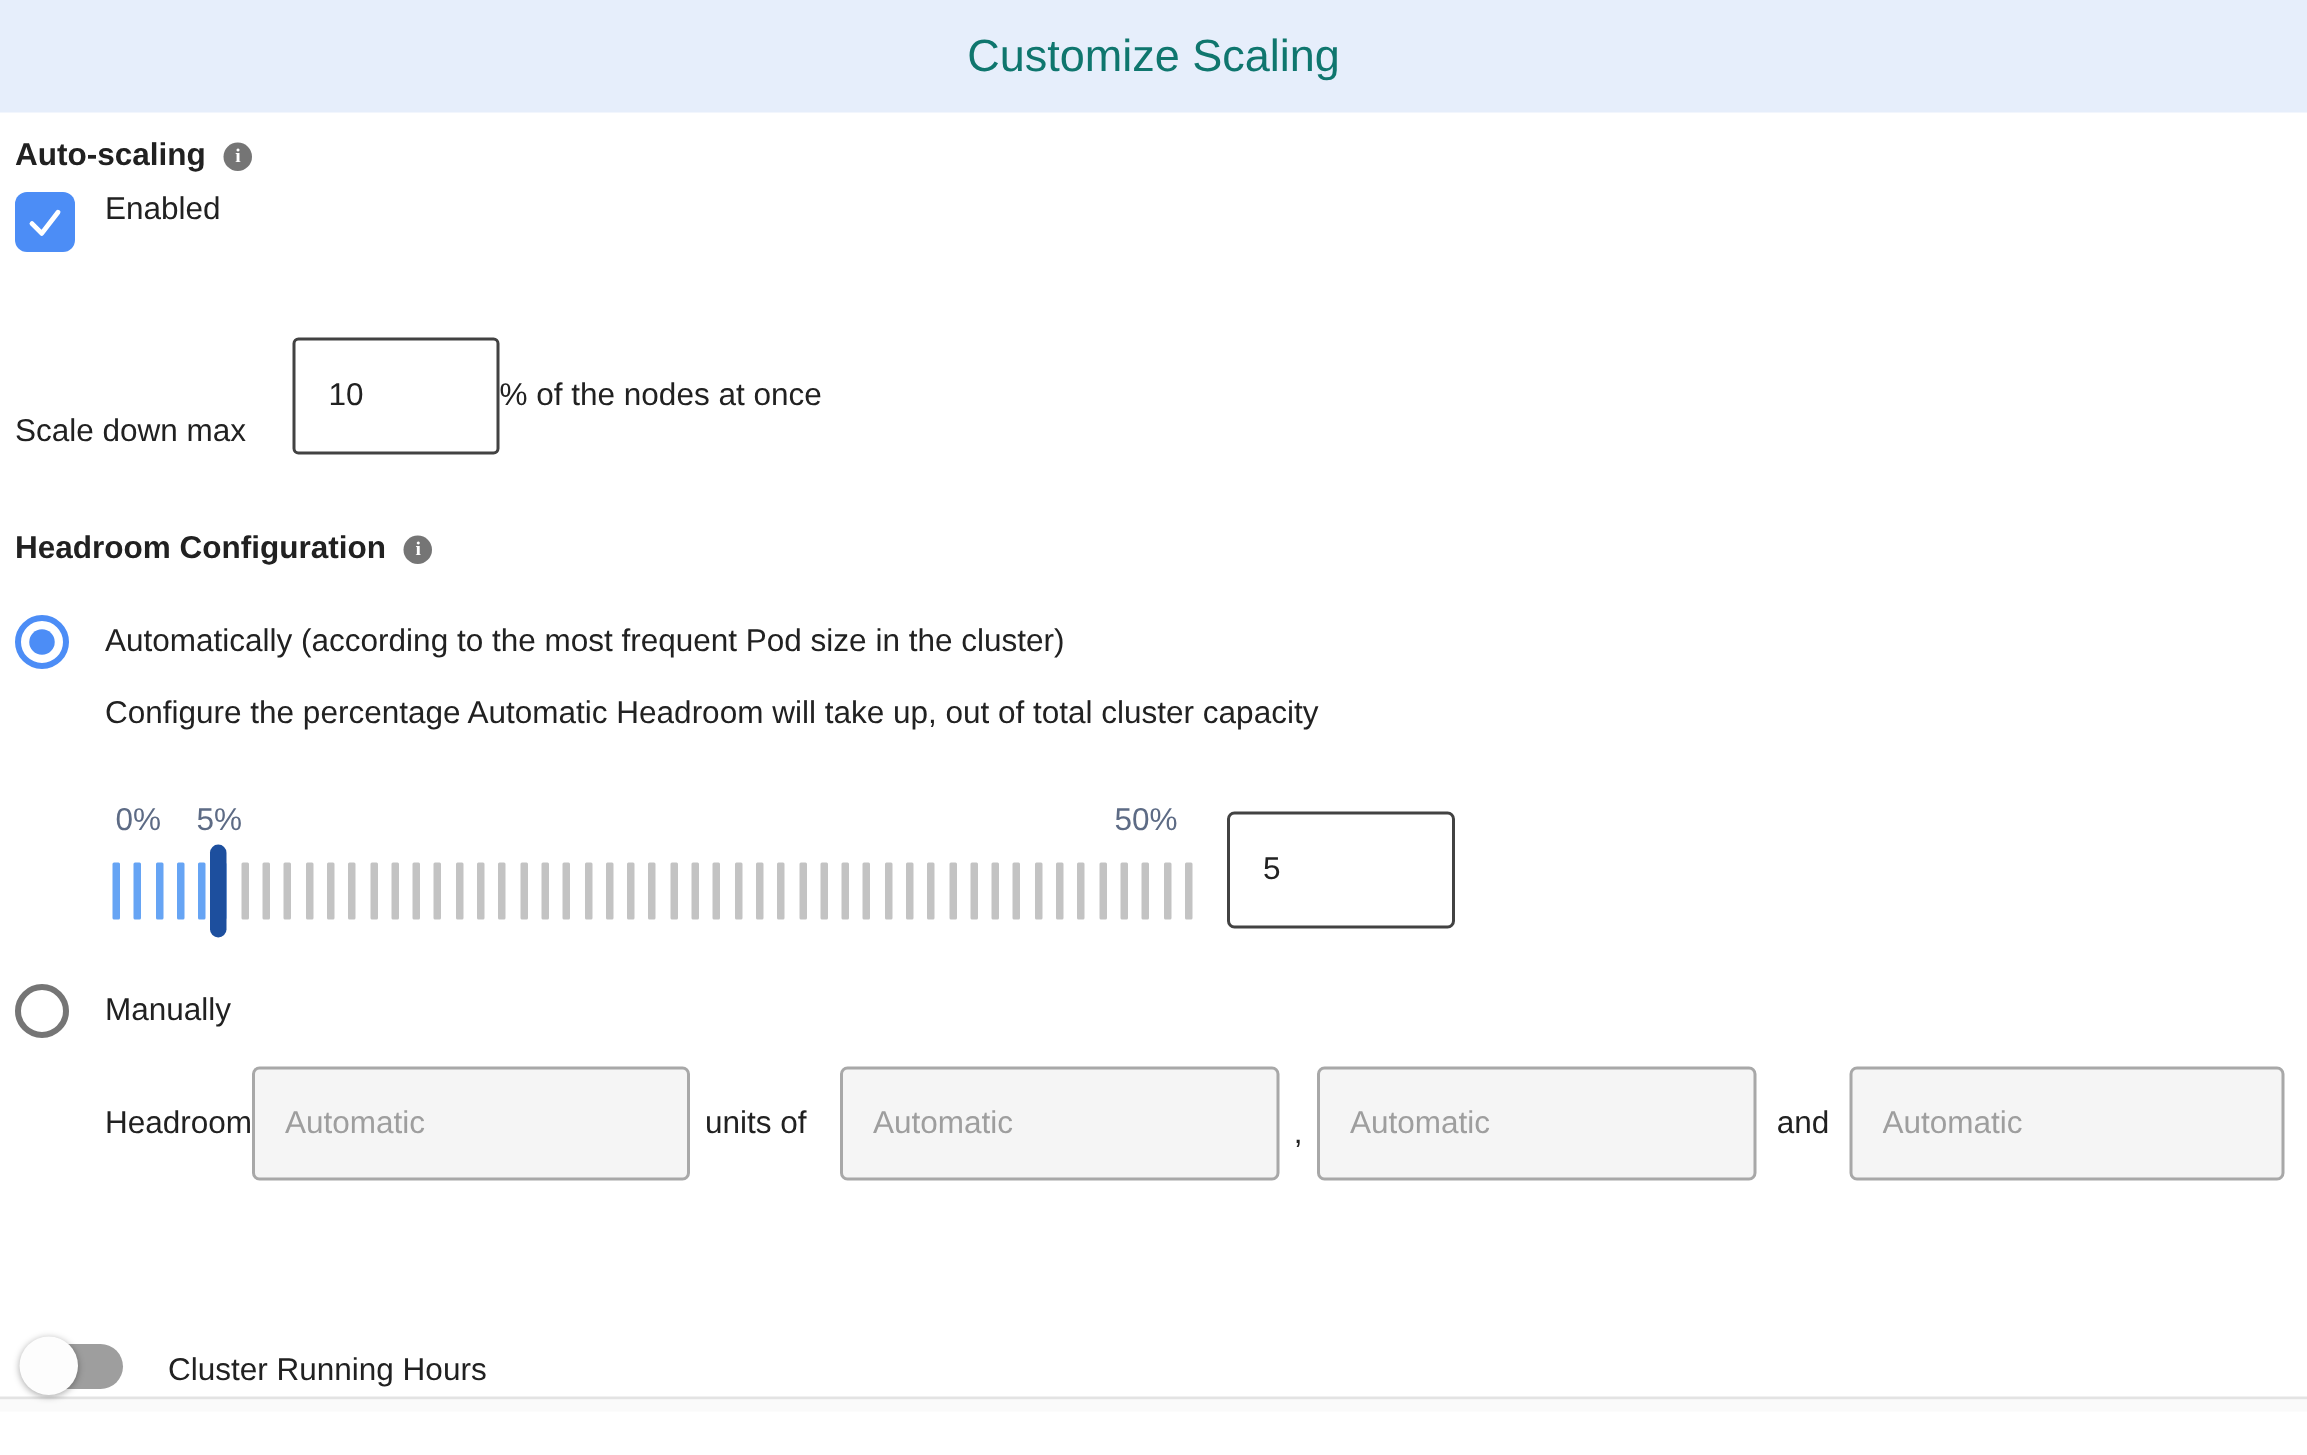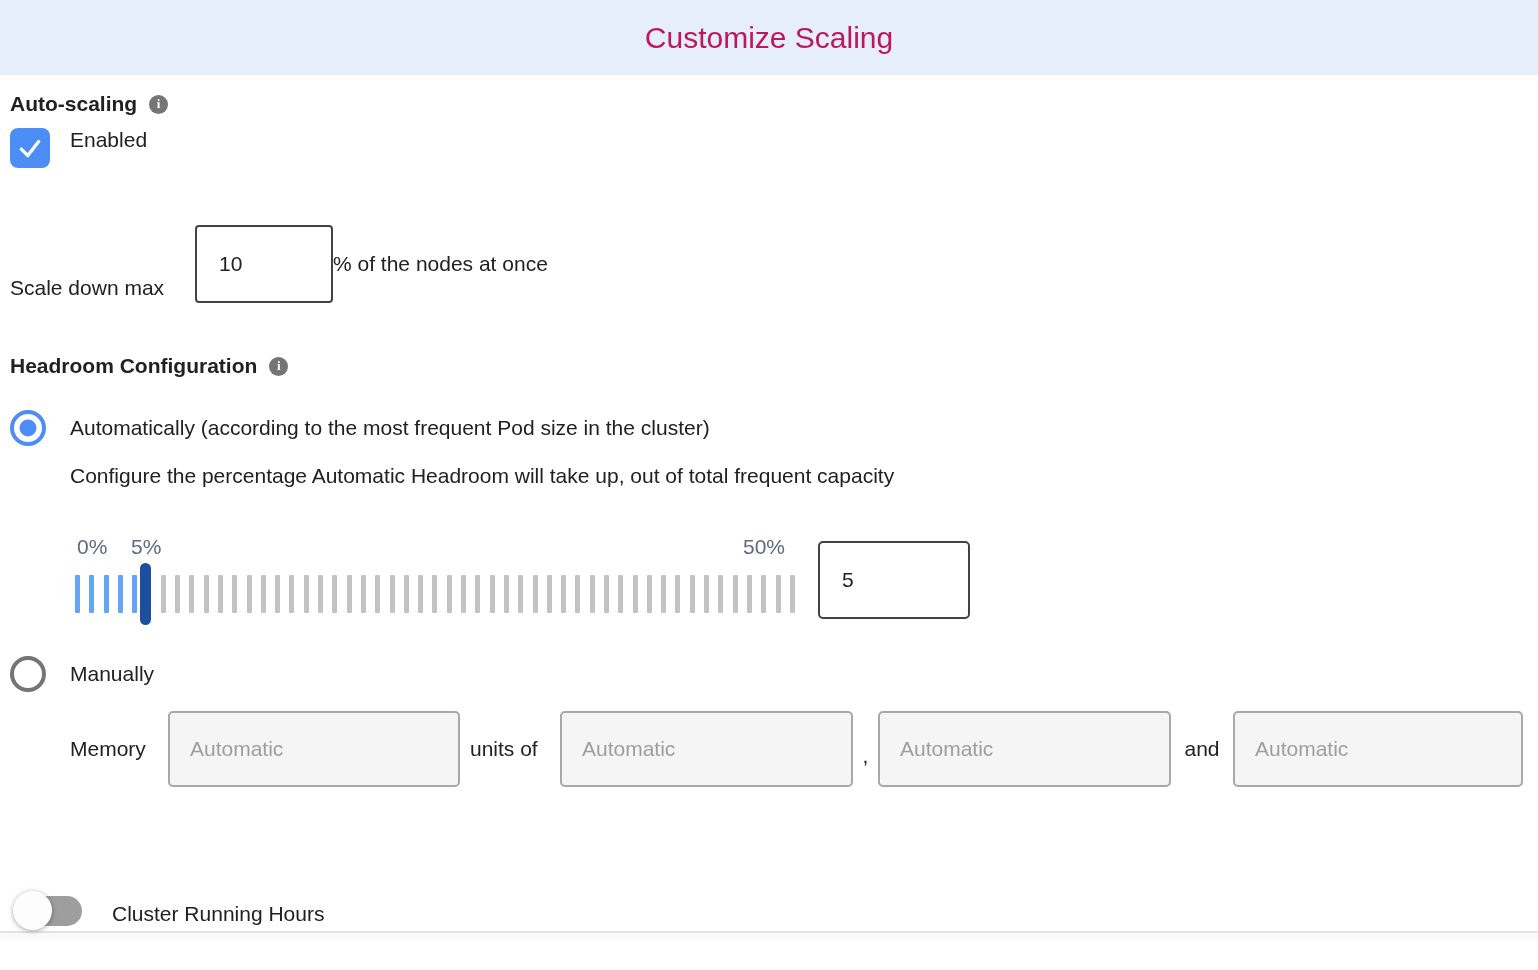--- a/index.html
+++ b/index.html
@@ -14,21 +14,21 @@
   
   .dialog-header {
     width: 100%;
     height: 75px;
     background: #E6EEFB;
     display: flex;
     align-items: center;
     justify-content: center;
   }
   .dialog-title {
-    color: #be185d;
+    color: #0f766e;
     font-size: 30px;
     font-weight: 400;
   }
 
   .content { padding-left: 10px; }
 
   .section-label {
     margin-top: 16px;
     display: flex;
     align-items: center;
@@ -291,21 +291,21 @@
   <div class="section-label headroom-label">
     <span>Headroom Configuration</span>
     <span class="info-icon"></span>
   </div>
 
   <div class="radio-row">
     <div class="radio selected"></div>
     <span class="radio-label">Automatically (according to the most frequent Pod size in the cluster)</span>
   </div>
 
-  <div class="caption">Configure the percentage Automatic Headroom will take up, out of total frequent capacity</div>
+  <div class="caption">Configure the percentage Automatic Headroom will take up, out of total cluster capacity</div>
 
   <div class="slider-section">
     <span class="slider-label" id="lbl-min" style="left: 2px;">0%</span>
     <span class="slider-label" id="lbl-cur" style="left: 56px;">5%</span>
     <span class="slider-label" id="lbl-max" style="left: 668px;">50%</span>
     <div class="slider-ticks" id="headroom-ticks">
         <div class="tick" style="background: rgb(102, 164, 244);"></div>
         <div class="tick" style="background: rgb(102, 164, 244);"></div>
         <div class="tick" style="background: rgb(102, 164, 244);"></div>
         <div class="tick" style="background: rgb(102, 164, 244);"></div>
@@ -361,21 +361,21 @@
     <input class="headroom-input" type="text" value="5" style="">
   </div>
 
   <div class="radio-row manually-row">
     <div class="radio unselected"></div>
     <span class="radio-label">Manually</span>
   </div>
 
 
   <div class="reserve-row">
-    <span class="reserve-label">Memory</span>
+    <span class="reserve-label">Headroom</span>
     <input class="auto-input input-units" type="text" placeholder="Automatic" style="">
     <span class="units-of">units of</span>
     <input class="auto-input input-cpu" type="text" placeholder="Automatic" style="">
     <span class="comma">,</span>
     <input class="auto-input input-mem" type="text" placeholder="Automatic" style="">
     <span class="and-word">and</span>
     <input class="auto-input input-gpu" type="text" placeholder="Automatic" style="">
   </div>
 
   <div class="toggle-row">

